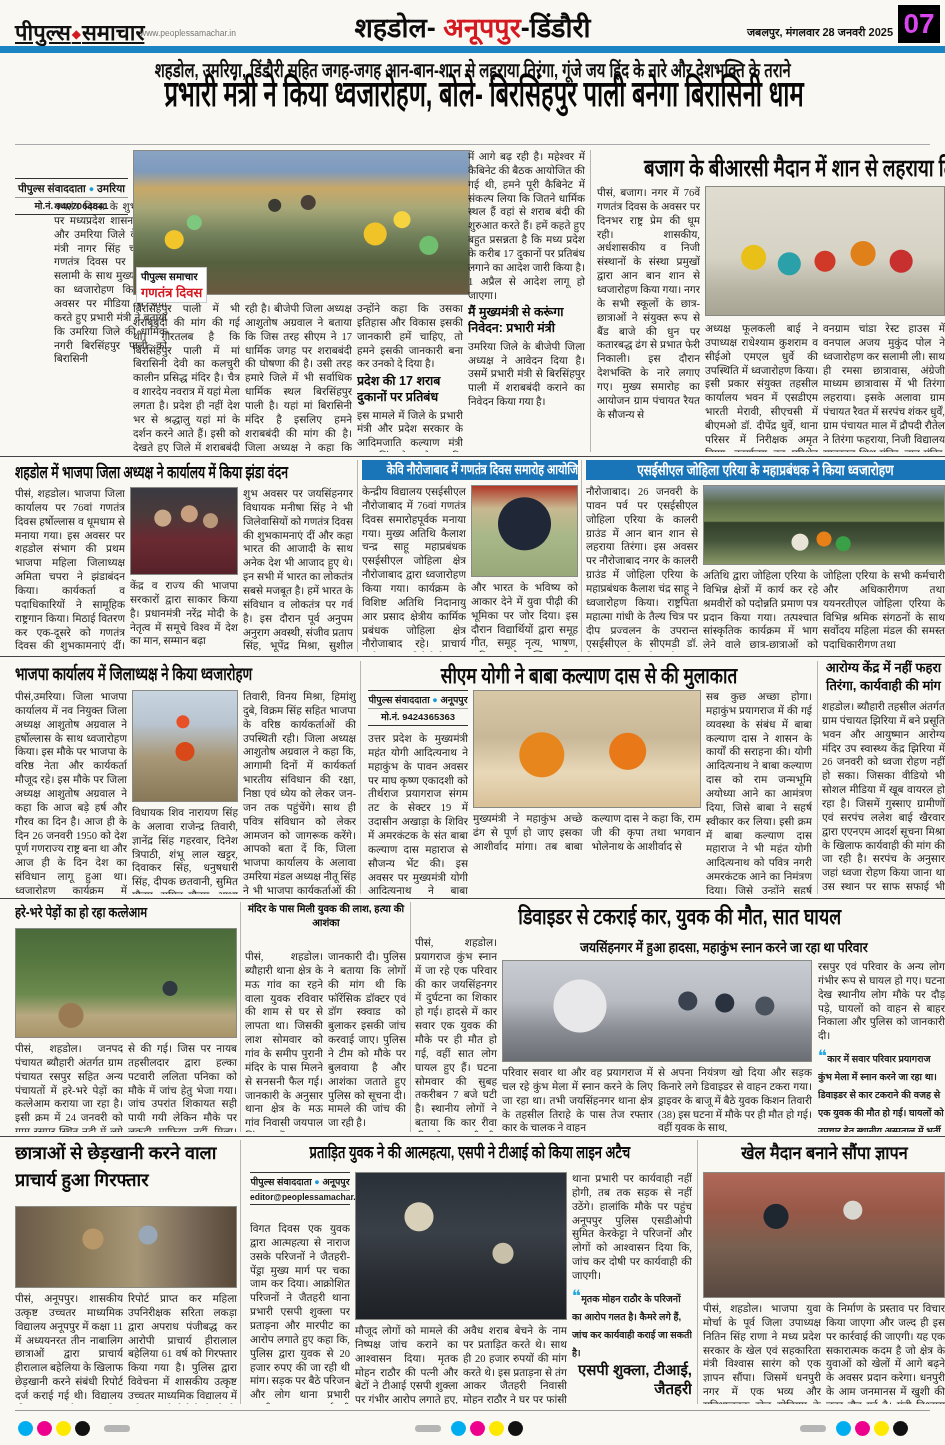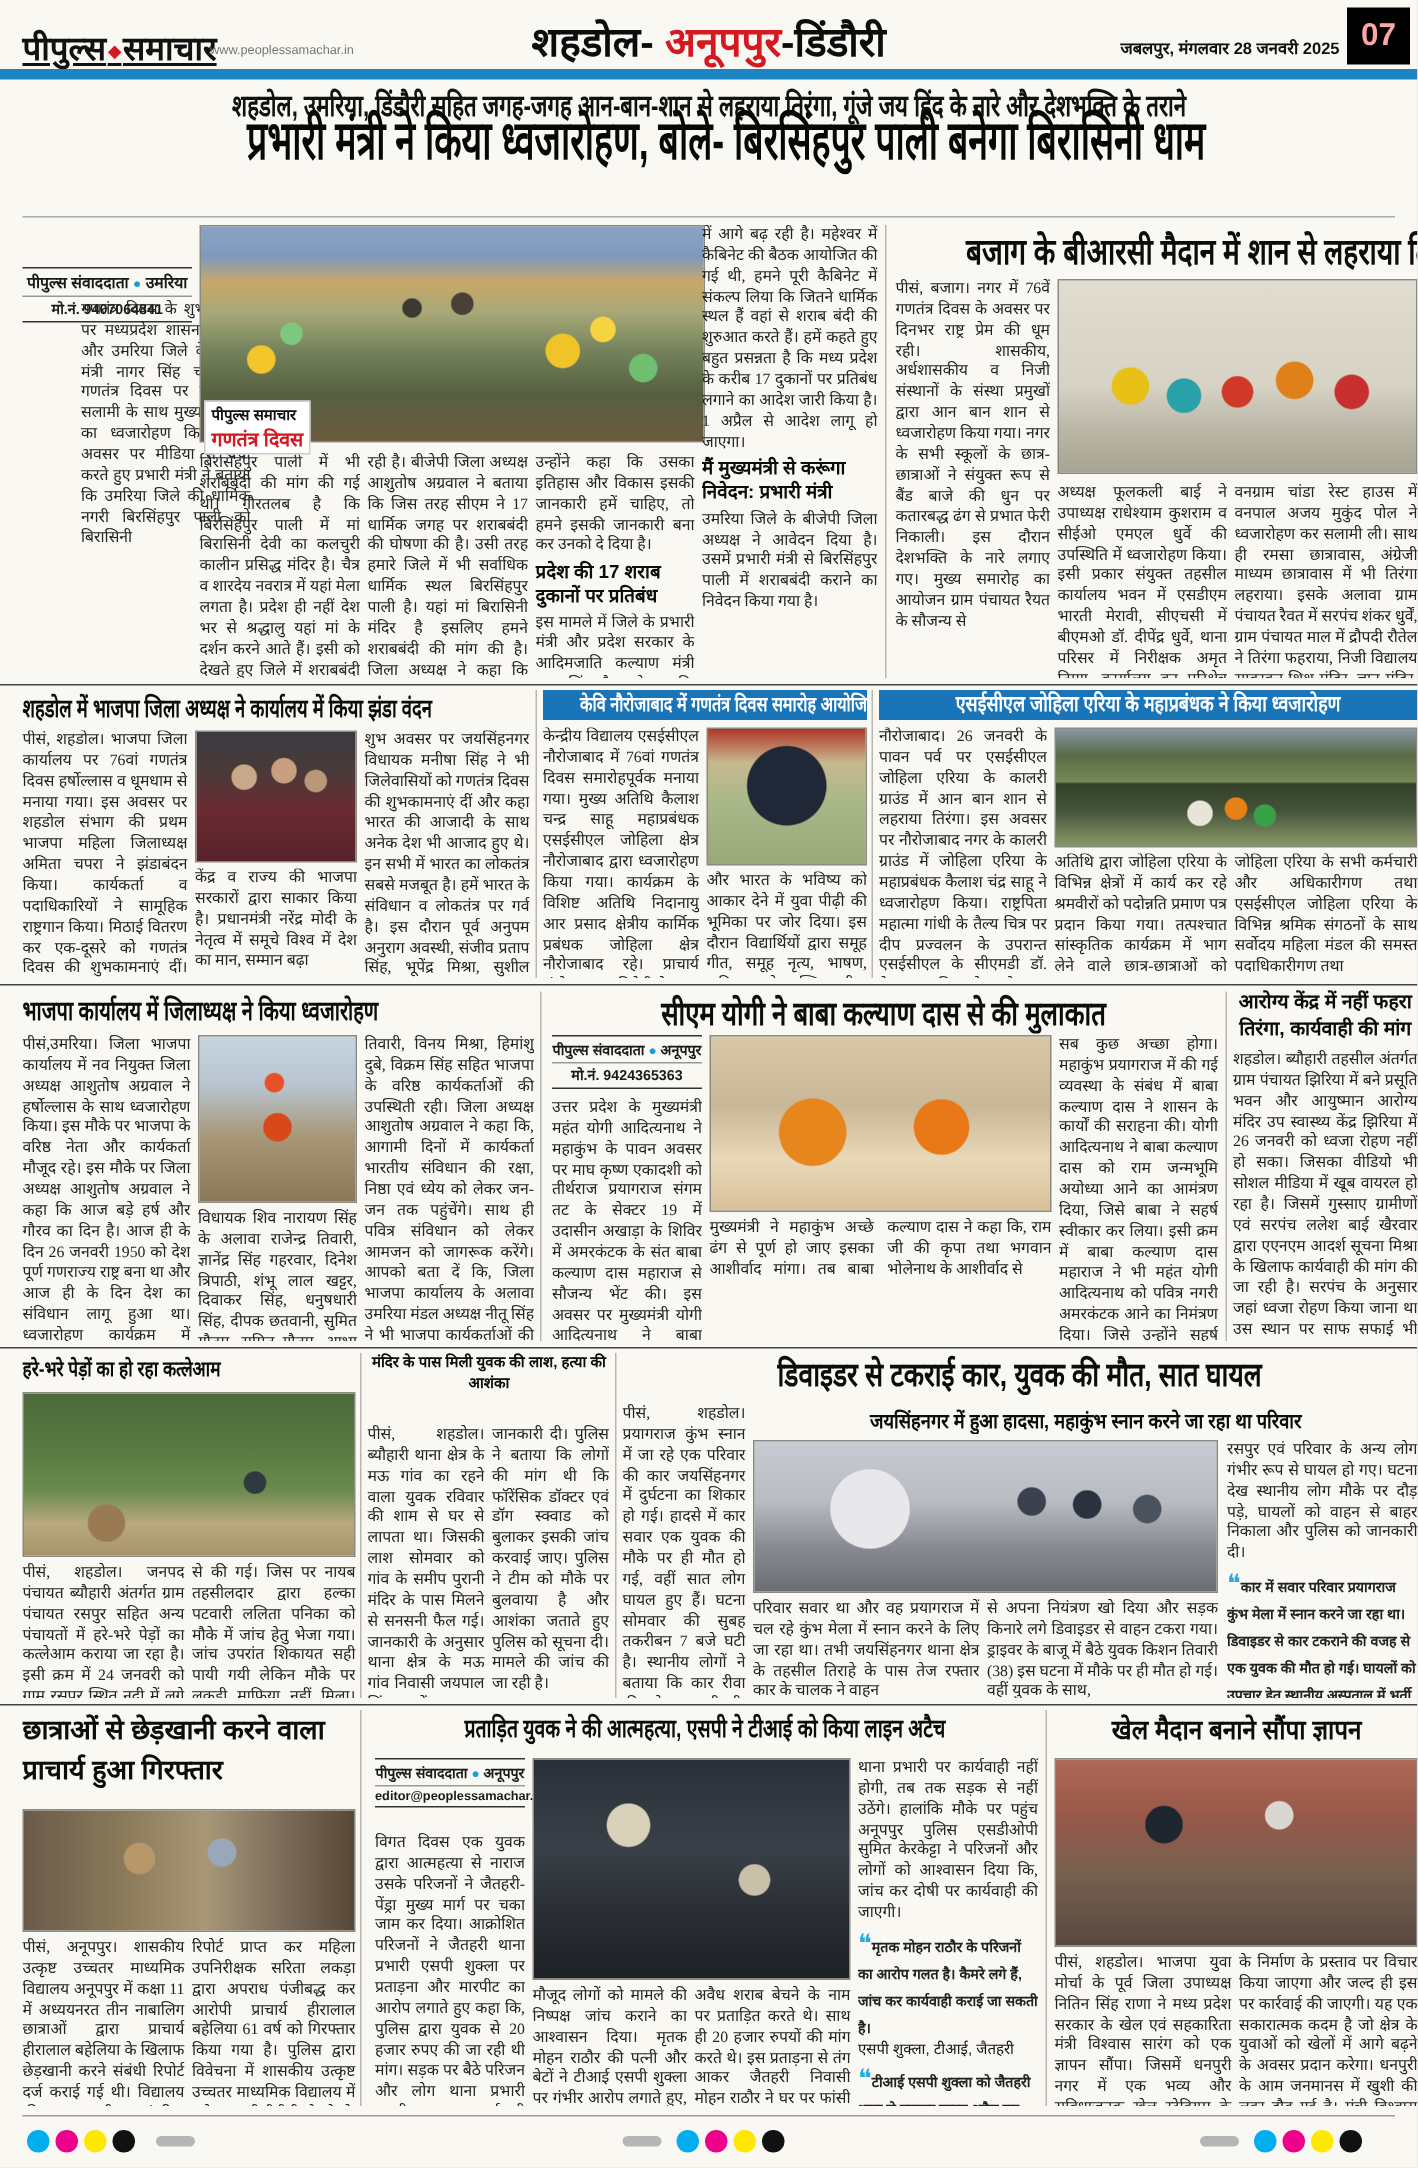--- a/index.html
+++ b/index.html
@@ -21,33 +21,33 @@
   .hrule{position:absolute;height:1px;background:#555;}
   .byline{position:absolute;border-top:1px solid #333;border-bottom:1px solid #333;text-align:center;
           font-family:"Liberation Sans","DejaVu Sans",sans-serif;font-weight:bold;font-size:10.5px;padding:2px 0;}
   .byline .bl2{font-size:9.5px;border-top:1px solid #999;margin-top:2px;padding-top:1px;font-weight:bold;}
   .dot{color:#1a9cd8;font-size:9px;}
   .subh{font-family:"Liberation Sans","DejaVu Sans",sans-serif;font-weight:bold;font-size:12.5px;line-height:1.25;
         text-align:left;margin:3px 0;color:#0c0c0c;}
   .qbox{margin-top:5px;font-family:"Liberation Sans","DejaVu Sans",sans-serif;}
   .qicon{color:#29abe2;font-size:17px;line-height:1;vertical-align:top;font-family:"DejaVu Sans",sans-serif;}
   .qtext{font-size:9.5px;font-weight:bold;color:#222;line-height:1.3;}
-  .qattr{font-size:10px;font-weight:normal;text-align:left;color:#111;line-height:1.3;}
+  .qattr{font-size:15px;font-weight:bold;text-align:right;color:#111;line-height:1.3;}
   
   .logo{position:absolute;left:15px;top:16px;font-family:"Liberation Sans","DejaVu Sans",sans-serif;
         font-weight:bold;font-size:22px;color:#111;text-decoration:underline;}
   .logo .mark{color:#d41920;font-size:12px;vertical-align:middle;padding:0 1px;}
   .url{position:absolute;left:140px;top:28px;font-size:8.5px;color:#777;font-family:"Liberation Sans",sans-serif;}
   .region{position:absolute;left:0;right:0;top:8px;text-align:center;font-family:"Liberation Sans","DejaVu Sans",sans-serif;
           font-weight:bold;font-size:27px;color:#0c0c0c;}
   .region .mid{color:#d41920;}
   .dateline{position:absolute;right:52px;top:24px;font-size:11px;font-weight:bold;
             font-family:"Liberation Sans",sans-serif;color:#111;}
-  .pagebox{position:absolute;right:5px;top:5px;width:42px;height:38px;background:#000;color:#fca5a5;
-           font-family:"Liberation Sans",sans-serif;font-weight:bold;font-size:21px;text-align:center;line-height:38px;}
+  .pagebox{position:absolute;right:5px;top:5px;width:42px;height:38px;background:#000;color:#d946ef;
+           font-family:"Liberation Sans",sans-serif;font-weight:bold;font-size:28px;text-align:center;line-height:38px;}
   .blue-bar{position:absolute;left:0;top:46px;width:945px;height:7px;background:#1b85c4;}
   .kicker{position:absolute;left:0;right:0;top:56px;text-align:center;font-family:"Liberation Sans","DejaVu Sans",sans-serif;
           font-weight:bold;font-size:20px;color:#111;white-space:nowrap;overflow:hidden;}
   .kicker .cnd{transform:scaleX(.74);transform-origin:50% 50%;}
   .banner{position:absolute;left:0;right:0;top:68px;text-align:center;font-family:"Liberation Sans","DejaVu Sans",sans-serif;
           font-weight:bold;font-size:36px;color:#070707;white-space:nowrap;overflow:hidden;}
   .banner .cnd{transform:scaleX(.66);transform-origin:50% 50%;}
   .tagbox{position:absolute;left:136px;top:267px;z-index:3;background:#fff;padding:1px 4px;border:1px solid #ccc;}
   .tag1{font-family:"Liberation Sans",sans-serif;font-weight:bold;font-size:10px;color:#111;}
   .tag2{font-family:"Liberation Sans",sans-serif;font-weight:bold;font-size:13px;color:#d41920;}
@@ -131,21 +131,21 @@
   <div class="barhead" style="left:362px;top:460px;width:216px;height:20px;line-height:20px;font-size:13.5px;"><span class="cnd" style="transform:scaleX(.8);">केवि नौरोजाबाद में गणतंत्र दिवस समारोह आयोजित</span></div>
   <div class="col" style="left:362px;top:485px;width:104px;height:167px;">केन्द्रीय विद्यालय एसईसीएल नौरोजाबाद में 76वां गणतंत्र दिवस समारोहपूर्वक मनाया गया। मुख्य अतिथि कैलाश चन्द्र साहू महाप्रबंधक एसईसीएल जोहिला क्षेत्र नौरोजाबाद द्वारा ध्वजारोहण किया गया। कार्यक्रम के विशिष्ट अतिथि निदानायु आर प्रसाद क्षेत्रीय कार्मिक प्रबंधक जोहिला क्षेत्र नौरोजाबाद रहे। प्राचार्य संतोष कुमार द्विवेदी ने मुख्य अतिथि का पुष्प गुच्छ से स्वागत किया। मुख्य अतिथि ने अपने उद्बोधन में गणतंत्र दिवस की महत्ता, इतिहास और राष्ट्रप्रेम की भावनाओं से ओत-प्रोत स्फूर्तिदायक विचार साझा किये। उन्होंने राष्ट्र की उपलब्धियों, एकता के महत्व</div>
   <div class="photo p-kv" style="left:471px;top:485px;width:107px;height:92px;"></div>
   <div class="col" style="left:471px;top:581px;width:107px;height:71px;">और भारत के भविष्य को आकार देने में युवा पीढ़ी की भूमिका पर जोर दिया। इस दौरान विद्यार्थियों द्वारा समूह गीत, समूह नृत्य, भाषण, कविता, देशभक्ति गीत, पिरामिड, योगा आदि रंगारंग सांस्कृतिक कार्यक्रम भी प्रस्तुत किए गए।</div>
   <div class="vrule" style="left:581px;top:460px;height:192px;"></div>
 
   <div class="barhead" style="left:586px;top:460px;width:359px;height:20px;line-height:20px;font-size:14.5px;"><span class="cnd" style="transform:scaleX(.82);">एसईसीएल जोहिला एरिया के महाप्रबंधक ने किया ध्वजारोहण</span></div>
   <div class="col" style="left:586px;top:485px;width:112px;height:167px;">नौरोजाबाद। 26 जनवरी के पावन पर्व पर एसईसीएल जोहिला एरिया के कालरी ग्राउंड में आन बान शान से लहराया तिरंगा। इस अवसर पर नौरोजाबाद नगर के कालरी ग्राउंड में जोहिला एरिया के महाप्रबंधक कैलाश चंद्र साहू ने ध्वजारोहण किया। राष्ट्रपिता महात्मा गांधी के तैल्य चित्र पर दीप प्रज्वलन के उपरान्त एसईसीएल के सीएमडी डॉ. प्रेम सागर मिश्रा के सन्देश का वाचन एसओ माइनिंग जोन खलडाना द्वारा किया गया। तत्पश्चात नौरोजाबाद नगर के विद्यालयों से आए छात्र-छात्राओं द्वारा</div>
   <div class="photo p-jeep" style="left:703px;top:485px;width:242px;height:80px;"></div>
   <div class="col" style="left:703px;top:569px;width:115px;height:83px;">अतिथि द्वारा जोहिला एरिया के विभिन्न क्षेत्रों में कार्य कर रहे श्रमवीरों को पदोन्नति प्रमाण पत्र प्रदान किया गया। तत्पश्चात सांस्कृतिक कार्यक्रम में भाग लेने वाले छात्र-छात्राओं को नगद</div>
-  <div class="col" style="left:823px;top:569px;width:122px;height:83px;">जोहिला एरिया के सभी कर्मचारी और अधिकारीगण तथा एसईसीएल जोहिला एरिया के विभिन्न श्रमिक संगठनों के साथ सर्वोदय महिला मंडल की समस्त पदाधिकारीगण तथा</div>
+  <div class="col" style="left:823px;top:569px;width:122px;height:83px;">जोहिला एरिया के सभी कर्मचारी और अधिकारीगण तथा ययनरतीएल जोहिला एरिया के विभिन्न श्रमिक संगठनों के साथ सर्वोदय महिला मंडल की समस्त पदाधिकारीगण तथा</div>
 
   <div class="hrule" style="left:0;width:945px;top:656px;background:#444;"></div>
 
   <div class="head" style="left:15px;top:661px;width:343px;font-size:18px;"><span class="cnd" style="transform:scaleX(.74);">भाजपा कार्यालय में जिलाध्यक्ष ने किया ध्वजारोहण</span></div>
   <div class="col" style="left:15px;top:690px;width:112px;height:204px;">पीसं,उमरिया। जिला भाजपा कार्यालय में नव नियुक्त जिला अध्यक्ष आशुतोष अग्रवाल ने हर्षोल्लास के साथ ध्वजारोहण किया। इस मौके पर भाजपा के वरिष्ठ नेता और कार्यकर्ता मौजूद रहे। इस मौके पर जिला अध्यक्ष आशुतोष अग्रवाल ने कहा कि आज बड़े हर्ष और गौरव का दिन है। आज ही के दिन 26 जनवरी 1950 को देश पूर्ण गणराज्य राष्ट्र बना था और आज ही के दिन देश का संविधान लागू हुआ था। ध्वजारोहण कार्यक्रम में बांधवगढ़</div>
   <div class="photo p-flagraise" style="left:132px;top:690px;width:106px;height:112px;"></div>
   <div class="col" style="left:132px;top:806px;width:106px;height:88px;">विधायक शिव नारायण सिंह के अलावा राजेन्द्र तिवारी, ज्ञानेंद्र सिंह गहरवार, दिनेश त्रिपाठी, शंभू लाल खट्टर, दिवाकर सिंह, धनुषधारी सिंह, दीपक छतवानी, सुमित गौतम, सुमित गौतम, आभा निगम राम, नारायण पयासी, विष्णु भारती, पंकज तिवारी, संजय</div>
   <div class="col" style="left:243px;top:690px;width:113px;height:204px;">तिवारी, विनय मिश्रा, हिमांशु दुबे, विक्रम सिंह सहित भाजपा के वरिष्ठ कार्यकर्ताओं की उपस्थिती रही। जिला अध्यक्ष आशुतोष अग्रवाल ने कहा कि, आगामी दिनों में कार्यकर्ता भारतीय संविधान की रक्षा, निष्ठा एवं ध्येय को लेकर जन-जन तक पहुंचेंगे। साथ ही पवित्र संविधान को लेकर आमजन को जागरूक करेंगे। आपको बता दें कि, जिला भाजपा कार्यालय के अलावा उमरिया मंडल अध्यक्ष नीतू सिंह ने भी भाजपा कार्यकर्ताओं की उपस्थिति में जय स्तम्भ पर ध्वजारोहण किया।</div>
   <div class="vrule" style="left:360px;top:661px;height:233px;"></div>
 

